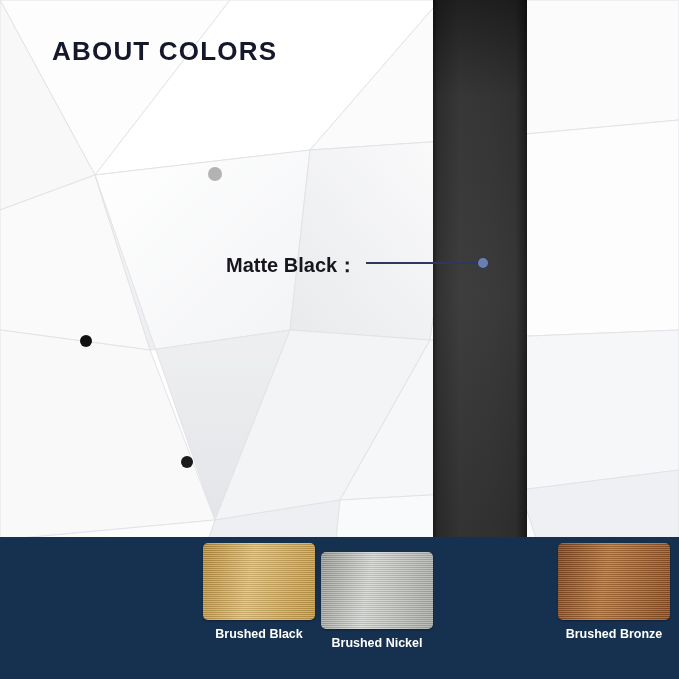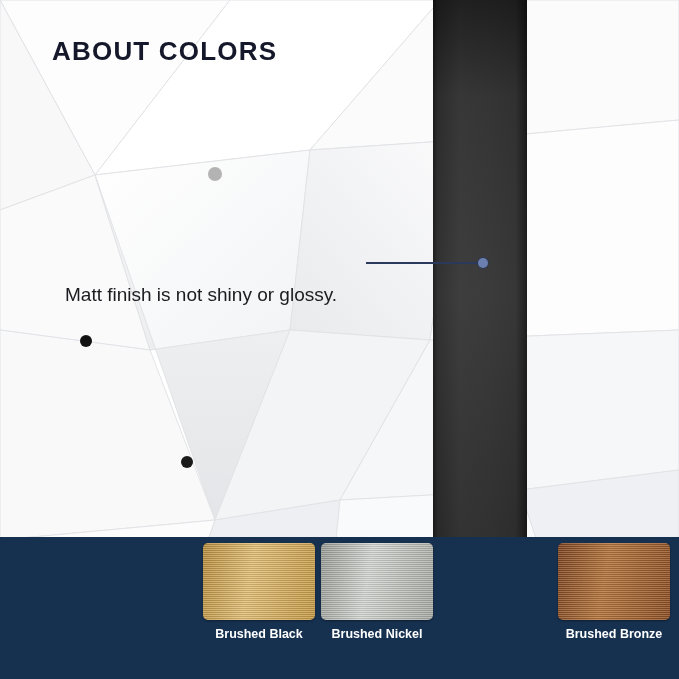--- a/index.html
+++ b/index.html
@@ -178,21 +178,21 @@
   .swatch .chip-label {
     margin-top: 7px;
     text-align: center;
     width: 112px;
     font-size: 12.5px;
     font-weight: bold;
     color: #ffffff;
     white-space: nowrap;
   }
   #swatch-gold  { left: 203px; }
-  #swatch-nickel{ left: 321px; }
+  #swatch-nickel{ left: 321px; margin-top: 9px; }
   #swatch-chrome{ left: 440px; }
   #swatch-bronze{ left: 558px; }
   #swatch-gold .chip {
     background-image:
       repeating-linear-gradient(180deg,
         rgba(255,255,255,0.16) 0px, rgba(255,255,255,0.16) 1px,
         rgba(0,0,0,0.10) 1px, rgba(0,0,0,0.10) 2px),
       linear-gradient(180deg, #d8b565 0%, #cba košara 0%, #c9a košara 0%);
     background-color: #cfa busy;
   }
@@ -242,21 +242,21 @@
   </svg>
 
   <div id="dark-band"></div>
 
   <div id="title">ABOUT COLORS</div>
 
   <div class="vdot" id="dot-grey"></div>
   <div class="vdot" id="dot-black-1"></div>
   <div class="vdot" id="dot-black-2"></div>
 
-  <div id="callout-desc">Matt finish is not shiny or glossy.</div>
+  <div id="callout-label">Matte Black：</div>
   <div id="leader-line"></div>
   <div id="leader-dot"></div>
 
   <div id="swatch-bar">
     <div id="swatch-bar-solid"></div>
   </div>
 
 
   <div class="swatch" id="swatch-gold">
     <div class="chip" style="background-image: repeating-linear-gradient(rgba(255, 255, 255, 0.18) 0px, rgba(255, 255, 255, 0.18) 1px, rgba(0, 0, 0, 0.12) 1px, rgba(0, 0, 0, 0.12) 2px), linear-gradient(100deg, rgb(185, 143, 62) 0%, rgb(227, 192, 120) 42%, rgb(197, 154, 70) 100%);"></div>

